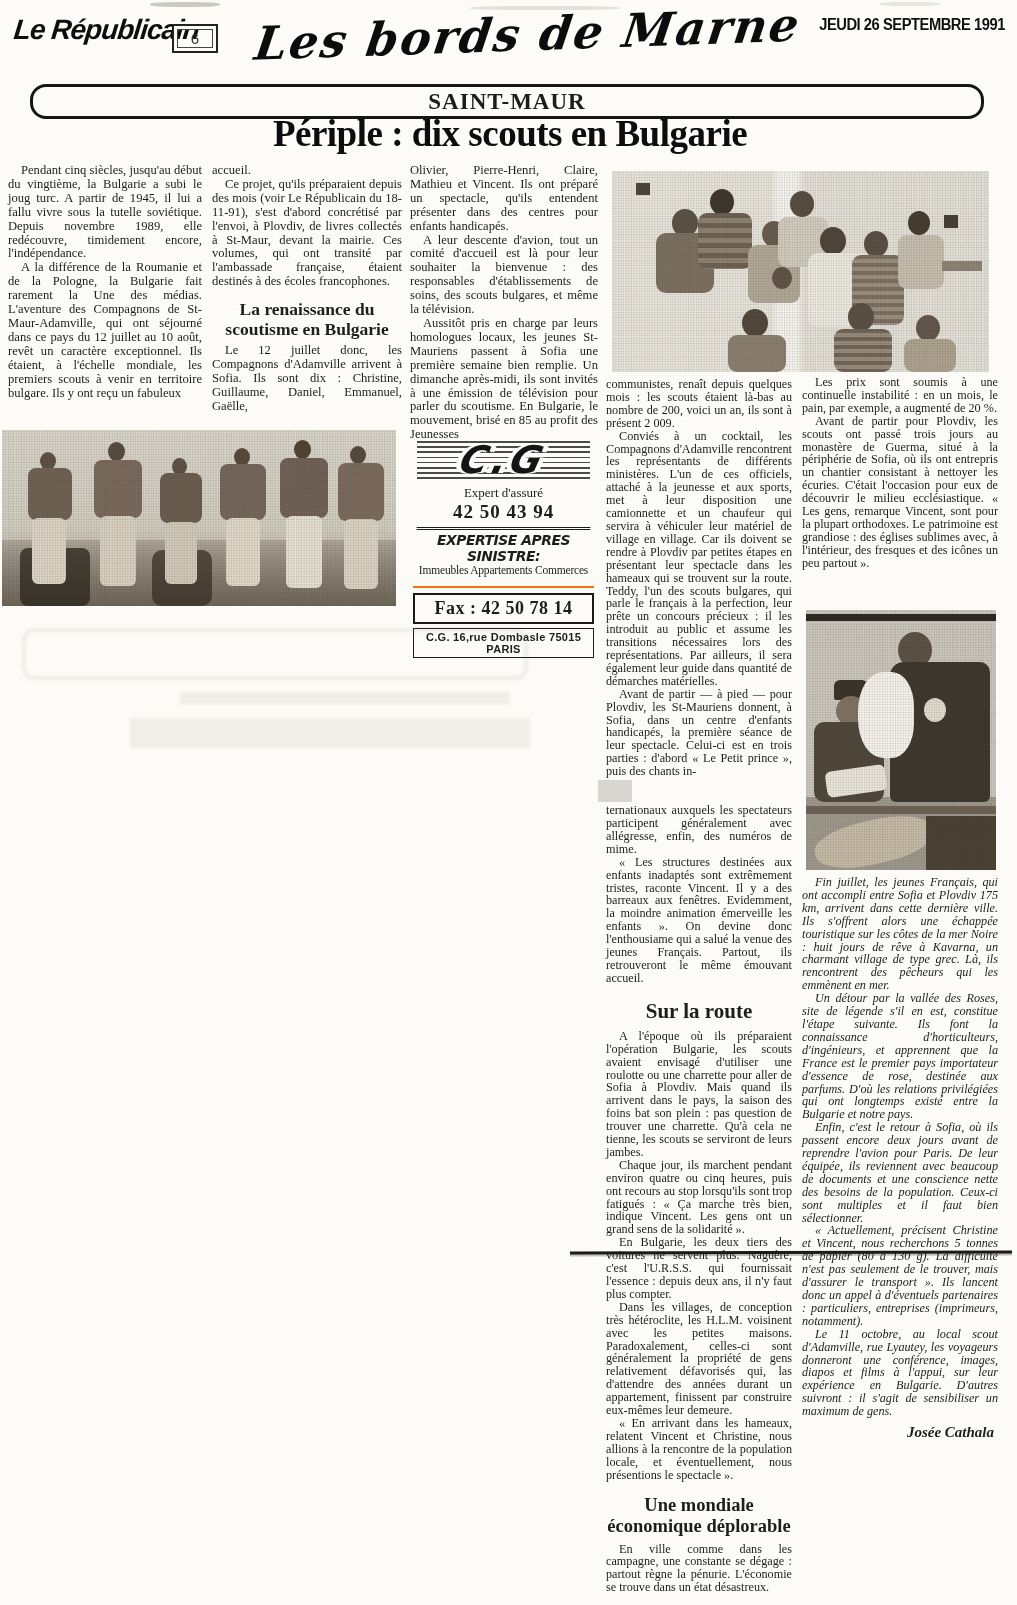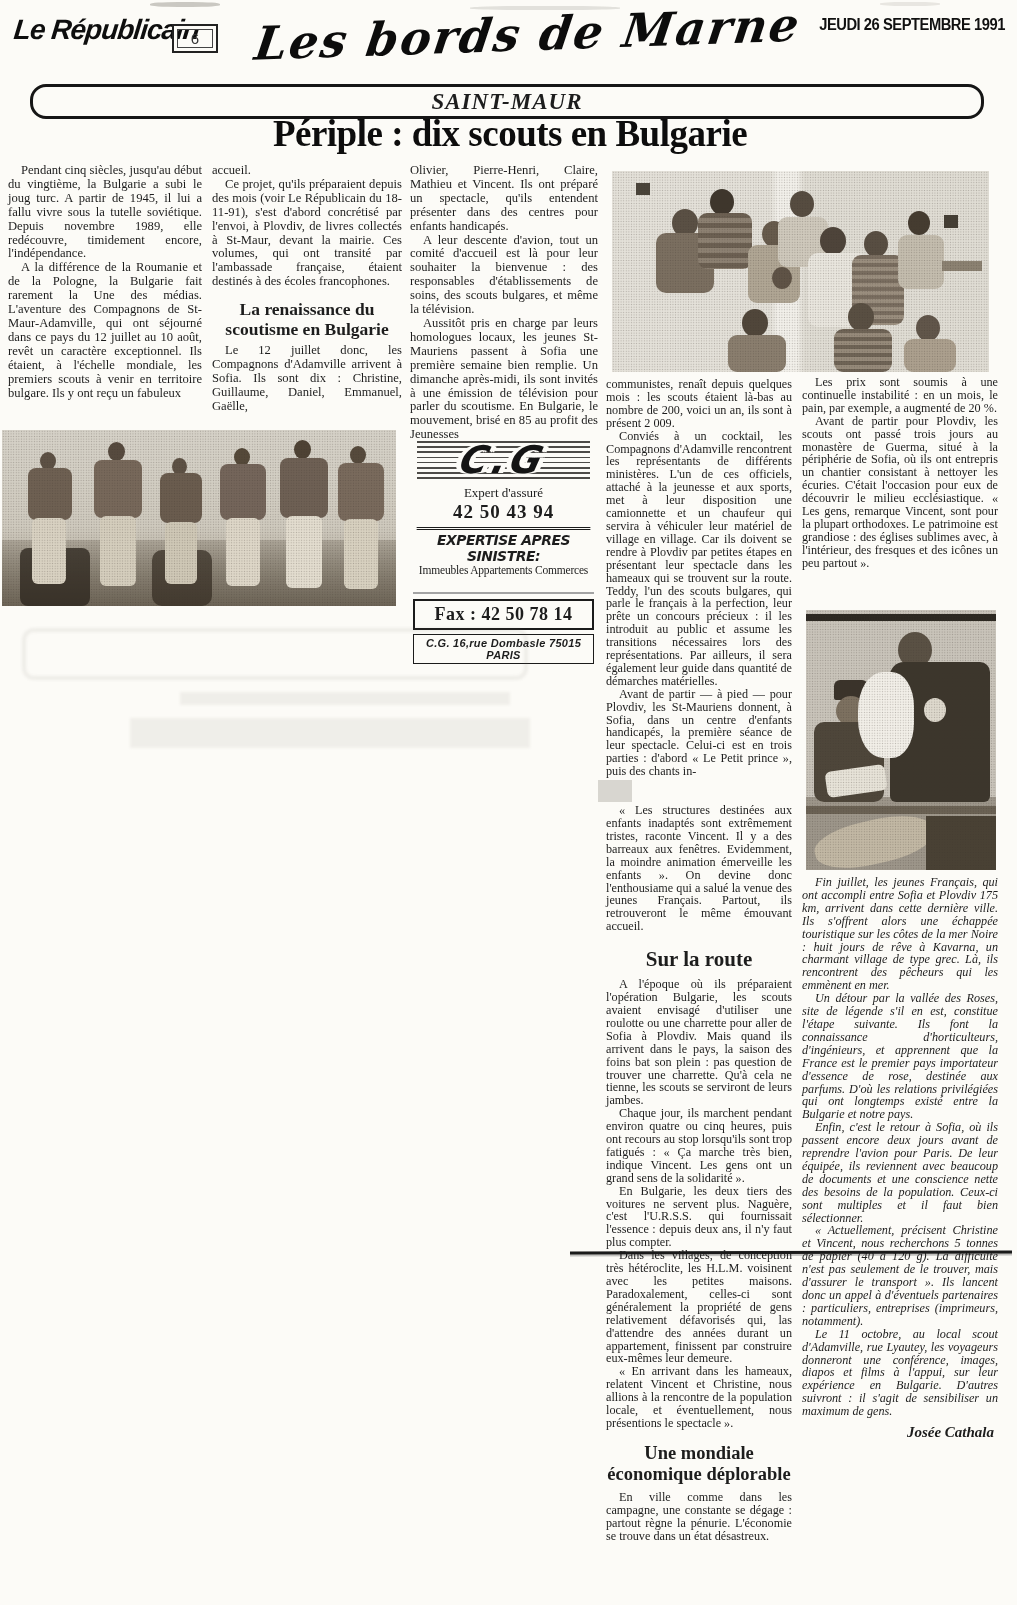--- a/index.html
+++ b/index.html
@@ -18,21 +18,21 @@
   .script-title{position:absolute;left:255px;top:8px;width:500px;text-align:center;
                 font-family:"DejaVu Serif",serif;font-style:italic;font-weight:bold;
                 font-size:46px;transform:rotate(-2deg) skewX(-10deg);color:#0c0c0c;
                 letter-spacing:2px;white-space:nowrap;}
   .issue-date{position:absolute;right:12px;top:16px;font-family:"Liberation Sans",sans-serif;
               font-weight:bold;font-size:16px;letter-spacing:-0.5px;transform:scaleX(0.92);
               transform-origin:right;color:#111;}
   .section-banner{position:absolute;left:30px;top:84px;width:948px;height:29px;
                   border:3px solid #161616;border-radius:16px;display:flex;align-items:center;
                   justify-content:center;background:#fcfbf7;}
-  .section-banner span{font-style:italic;font-weight:bold;font-size:23px;letter-spacing:1px;}
+  .section-banner span{font-weight:bold;font-size:23px;letter-spacing:1px;}
   .headline{position:absolute;left:120px;top:112px;width:780px;text-align:center;
             font-size:37px;font-weight:bold;letter-spacing:-0.5px;color:#0d0d0d;margin:0;}
 
   
   .col{position:absolute;text-align:justify;}
   .col p{margin:0;text-indent:13px;}
   .col p.noindent{text-indent:0;}
   .c123{font-size:12.6px;line-height:13.9px;}
   .c45 {font-size:12.2px;line-height:12.9px;}
   .col1{left:8px;  top:164px;width:194px;}
@@ -73,26 +73,26 @@
       opacity:.85;}
   .ad-logo .cg{position:relative;font-family:"DejaVu Sans",sans-serif;font-weight:bold;
       font-style:italic;font-size:38px;line-height:44px;letter-spacing:4px;color:#141414;
       transform:skewX(-14deg);
       text-shadow:-3px 0 0 #fcfbf7,3px 0 0 #fcfbf7,-5px 0 0 #fcfbf7,5px 0 0 #fcfbf7;}
   .ad-tag{font-size:13px;margin-top:1px;}
   .ad-phone{font-weight:bold;font-size:19px;letter-spacing:1px;margin-top:0;}
   .ad-service{border-top:3px double #1b1b1b;margin-top:4px;padding-top:2px;
       font-family:"DejaVu Sans",sans-serif;font-weight:bold;font-style:italic;
       font-size:14.5px;letter-spacing:-0.5px;transform:scaleX(0.96);}
-  .ad-service-sub{font-size:11.5px;border-bottom:2px solid #a3a3a3;padding-bottom:16px;
+  .ad-service-sub{font-size:11.5px;border-bottom:2px solid #f97316;padding-bottom:10px;
       letter-spacing:-0.2px;}
   .ad-fax{border:2.5px solid #1b1b1b;margin-top:5px;padding:3px 0;font-weight:bold;
       font-size:18px;letter-spacing:0.5px;}
   .ad-addr{border:1.5px solid #1b1b1b;margin-top:4px;padding:2px 0;font-weight:bold;
-      font-size:11px;letter-spacing:0.3px;font-family:"Liberation Sans",sans-serif;font-style:italic;}
+      font-size:11px;letter-spacing:0.3px;font-family:"Liberation Sans",sans-serif;}
 
   
   .fold-line{position:absolute;left:570px;top:1251px;width:442px;height:3px;background:#1a1a1a;
              transform:rotate(-0.15deg);box-shadow:0 2px 0 rgba(20,20,20,0.25);}
   .smudge{position:absolute;background:rgba(110,105,95,0.35);border-radius:40%;}
   .ghost{position:absolute;opacity:0.10;filter:blur(1.5px);}
   .ghost-banner{left:22px;top:628px;width:498px;height:44px;border:4px solid #7a756a;border-radius:12px;}
   .ghost-line1{left:180px;top:692px;width:330px;height:13px;background:#8a8478;}
   .ghost-title{left:130px;top:718px;width:400px;height:30px;background:#8a8478;}
 </style>
@@ -130,41 +130,42 @@
     <p class="noindent" data-interactable="false">Olivier, Pierre-Henri, Claire, Mathieu et Vincent. Ils ont préparé un spectacle, qu'ils entendent présenter dans des centres pour enfants handicapés.</p>
     <p data-interactable="false">A leur descente d'avion, tout un comité d'accueil est là pour leur souhaiter la bienvenue : des responsables d'établissements de soins, des scouts bulgares, et même la télévision.</p>
     <p data-interactable="false">Aussitôt pris en charge par leurs homologues locaux, les jeunes St-Mauriens passent à Sofia une première semaine bien remplie. Un dimanche après-midi, ils sont invités à une émission de télévision pour parler du scoutisme. En Bulgarie, le mouvement, brisé en 85 au profit des Jeunesses</p>
   </div>
 
   <div class="col col4 c45" data-interactable="false">
     <p class="noindent" data-interactable="false">communistes, renaît depuis quelques mois : les scouts étaient là-bas au nombre de 200, voici un an, ils sont à présent 2 009.</p>
     <p data-interactable="false">Conviés à un cocktail, les Compagnons d'Adamville rencontrent les représentants de différents ministères. L'un de ces officiels, attaché à la jeunesse et aux sports, met à leur disposition une camionnette et un chaufeur qui servira à véhiculer leur matériel de village en village. Car ils doivent se rendre à Plovdiv par petites étapes en présentant leur spectacle dans les hameaux qui se trouvent sur la route. Teddy, l'un des scouts bulgares, qui parle le français à la perfection, leur prête un concours précieux : il les introduit au public et assume les transitions nécessaires lors des représentations. Par ailleurs, il sera également leur guide dans quantité de démarches matérielles.</p>
     <p data-interactable="false">Avant de partir — à pied — pour Plovdiv, les St-Mauriens donnent, à Sofia, dans un centre d'enfants handicapés, la première séance de leur spectacle. Celui-ci est en trois parties : d'abord « Le Petit prince », puis des chants in-</p>
     <div class="gap-smudge" data-interactable="false"></div>
+    <p class="noindent" data-interactable="false">ternationaux auxquels les spectateurs participent généralement avec allégresse, enfin, des numéros de mime.</p>
     <p data-interactable="false">« Les structures destinées aux enfants inadaptés sont extrêmement tristes, raconte Vincent. Il y a des barreaux aux fenêtres. Evidemment, la moindre animation émerveille les enfants ». On devine donc l'enthousiame qui a salué la venue des jeunes Français. Partout, ils retrouveront le même émouvant accueil.</p>
     <h3 class="subhead-lg" data-interactable="false">Sur la route</h3>
     <p data-interactable="false">A l'époque où ils préparaient l'opération Bulgarie, les scouts avaient envisagé d'utiliser une roulotte ou une charrette pour aller de Sofia à Plovdiv. Mais quand ils arrivent dans le pays, la saison des foins bat son plein : pas question de trouver une charrette. Qu'à cela ne tienne, les scouts se serviront de leurs jambes.</p>
     <p data-interactable="false">Chaque jour, ils marchent pendant environ quatre ou cinq heures, puis ont recours au stop lorsqu'ils sont trop fatigués : « Ça marche très bien, indique Vincent. Les gens ont un grand sens de la solidarité ».</p>
     <p data-interactable="false">En Bulgarie, les deux tiers des voitures ne servent plus. Naguère, c'est l'U.R.S.S. qui fournissait l'essence : depuis deux ans, il n'y faut plus compter.</p>
     <p data-interactable="false">Dans les villages, de conception très hétéroclite, les H.L.M. voisinent avec les petites maisons. Paradoxalement, celles-ci sont généralement la propriété de gens relativement défavorisés qui, las d'attendre des années durant un appartement, finissent par construire eux-mêmes leur demeure.</p>
     <p data-interactable="false">« En arrivant dans les hameaux, relatent Vincent et Christine, nous allions à la rencontre de la population locale, et éventuellement, nous présentions le spectacle ».</p>
     <h3 class="subhead-md" data-interactable="false">Une mondiale économique déplorable</h3>
     <p data-interactable="false">En ville comme dans les campagne, une constante se dégage : partout règne la pénurie. L'économie se trouve dans un état désastreux.</p>
   </div>
 
   <div class="col col5a c45" data-interactable="false">
     <p data-interactable="false">Les prix sont soumis à une continuelle instabilité : en un mois, le pain, par exemple, a augmenté de 20 %.</p>
     <p data-interactable="false">Avant de partir pour Plovdiv, les scouts ont passé trois jours au monastère de Guerma, situé à la périphérie de Sofia, où ils ont entrepris un chantier consistant à nettoyer les écuries. C'était l'occasion pour eux de découvrir le milieu ecclésiastique. « Les gens, remarque Vincent, sont pour la plupart orthodoxes. Le patrimoine est grandiose : des églises sublimes avec, à l'intérieur, des fresques et des icônes un peu partout ».</p>
   </div>
 
   <div class="col col5b c45" data-interactable="false">
     <p data-interactable="false">Fin juillet, les jeunes Français, qui ont accompli entre Sofia et Plovdiv 175 km, arrivent dans cette dernière ville. Ils s'offrent alors une échappée touristique sur les côtes de la mer Noire : huit jours de rêve à Kavarna, un charmant village de type grec. Là, ils rencontrent des pêcheurs qui les emmènent en mer.</p>
     <p data-interactable="false">Un détour par la vallée des Roses, site de légende s'il en est, constitue l'étape suivante. Ils font la connaissance d'horticulteurs, d'ingénieurs, et apprennent que la France est le premier pays importateur d'essence de rose, destinée aux parfums. D'où les relations privilégiées qui ont longtemps existé entre la Bulgarie et notre pays.</p>
     <p data-interactable="false">Enfin, c'est le retour à Sofia, où ils passent encore deux jours avant de reprendre l'avion pour Paris. De leur équipée, ils reviennent avec beaucoup de documents et une conscience nette des besoins de la population. Ceux-ci sont multiples et il faut bien sélectionner.</p>
-    <p data-interactable="false">« Actuellement, précisent Christine et Vincent, nous recherchons 5 tonnes de papier (40 à 120 g). La difficulté n'est pas seulement de le trouver, mais d'assurer le transport ». Ils lancent donc un appel à d'éventuels partenaires : particuliers, entreprises (imprimeurs, notamment).</p>
+    <p data-interactable="false">« Actuellement, précisent Christine et Vincent, nous recherchons 5 tonnes de papier (80 à 130 g). La difficulté n'est pas seulement de le trouver, mais d'assurer le transport ». Ils lancent donc un appel à d'éventuels partenaires : particuliers, entreprises (imprimeurs, notamment).</p>
     <p data-interactable="false">Le 11 octobre, au local scout d'Adamville, rue Lyautey, les voyageurs donneront une conférence, images, diapos et films à l'appui, sur leur expérience en Bulgarie. D'autres suivront : il s'agit de sensibiliser un maximum de gens.</p>
     <div class="byline" data-interactable="false">Josée Cathala</div>
   </div>
 
   <div class="photo photo-left" data-interactable="false">
     <div class="b" style="left:0;top:110px;width:100%;height:66px;background:linear-gradient(180deg,rgba(90,80,66,.25),rgba(60,52,40,.55));" data-interactable="false"></div>
     <div class="b" style="left:18px;top:118px;width:70px;height:58px;background:rgba(40,34,26,.75);border-radius:8px;" data-interactable="false"></div>
     <div class="b" style="left:150px;top:120px;width:60px;height:56px;background:rgba(50,42,32,.7);border-radius:10px;" data-interactable="false"></div>
 
     <div class="b" style="left:38px;top:22px;width:16px;height:18px;background:#5d5144;border-radius:50%;" data-interactable="false"></div>

